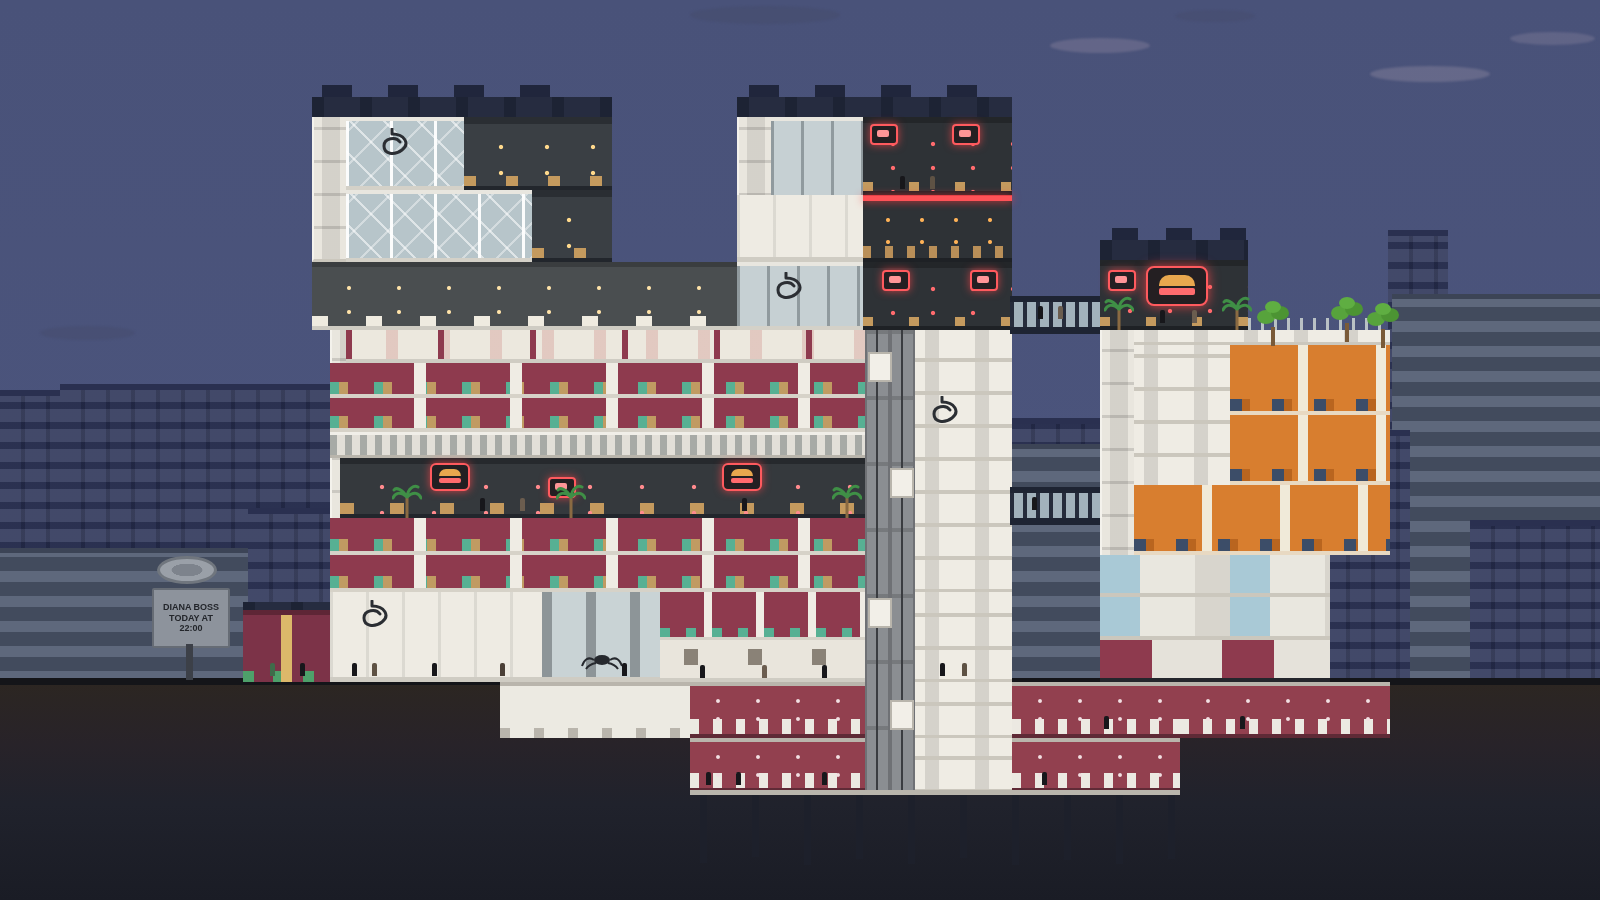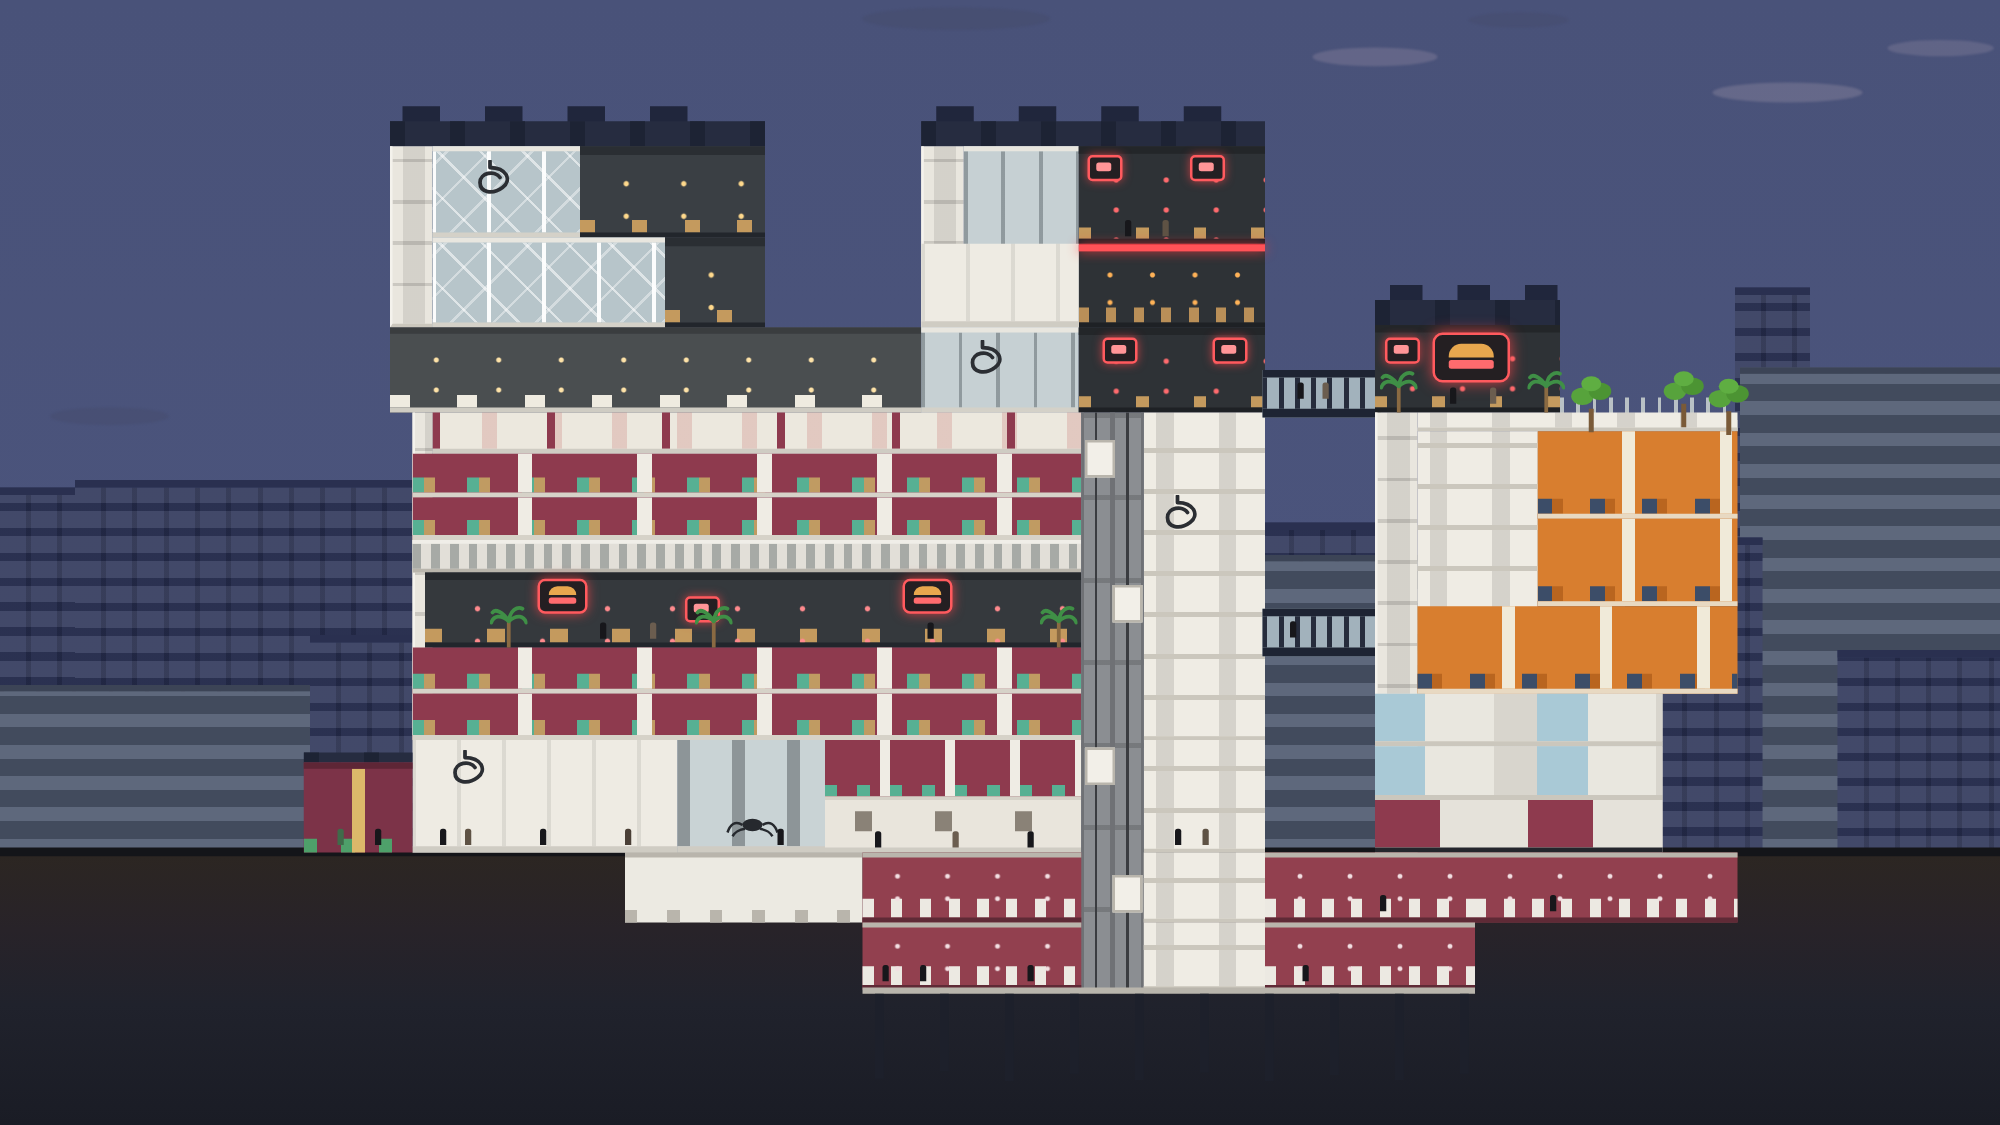--- a/index.html
+++ b/index.html
@@ -205,20 +205,29 @@
   .sp-neon-sign{width:24px;height:17px;background:#241f22;border:2px solid #ff5a5e;border-radius:4px;
     box-shadow:0 0 8px rgba(255,70,74,.7);}
   .sp-neon-sign::before{content:'';position:absolute;left:5px;top:4px;width:12px;height:7px;background:#ff9597;border-radius:2px;}
   .sp-neon-strip{height:5px;background:#ff5257;box-shadow:0 0 9px rgba(255,60,64,.9);}
   .sp-spiral svg,.sp-palm svg,.sp-tree svg,.sp-spider svg{display:block;}
 </style>
 </head>
 <body>
 
 <div id="stage">
+  <div class="billboard">
+    <div class="bb-oval blk p-sign-oval" style="position:absolute;"></div>
+    <div class="bb-panel">
+      <div>DIANA BOSS</div>
+      <div>TODAY AT</div>
+      <div>22:00</div>
+    </div>
+    <div class="bb-pole"></div>
+  </div>
 <div class="cloud" style="left: 690px; top: 6px; width: 150px; height: 18px; background-color: rgba(70, 76, 110, 0.55);"></div>
     <div class="cloud" style="left: 1050px; top: 38px; width: 100px; height: 15px; background-color: rgba(141, 135, 160, 0.38);"></div>
     <div class="cloud" style="left: 1370px; top: 66px; width: 120px; height: 16px; background-color: rgba(141, 135, 160, 0.42);"></div>
     <div class="cloud" style="left: 1175px; top: 10px; width: 80px; height: 12px; background-color: rgba(70, 76, 110, 0.5);"></div>
     <div class="cloud" style="left: 455px; top: 222px; width: 90px; height: 13px; background-color: rgba(70, 76, 110, 0.5);"></div>
     <div class="cloud" style="left: 40px; top: 326px; width: 95px; height: 14px; background-color: rgba(70, 76, 110, 0.5);"></div>
     <div class="cloud" style="left: 1510px; top: 32px; width: 85px; height: 13px; background-color: rgba(141, 135, 160, 0.35);"></div>
     <div class="cloud" style="left: 730px; top: 388px; width: 110px; height: 14px; background-color: rgba(141, 135, 160, 0.3);"></div>
     <div class="blk p-grid-navy" style="left: 0px; top: 390px; width: 70px; height: 292px;"></div>
     <div class="blk p-grid-navy" style="left: 60px; top: 384px; width: 280px; height: 298px;"></div>

